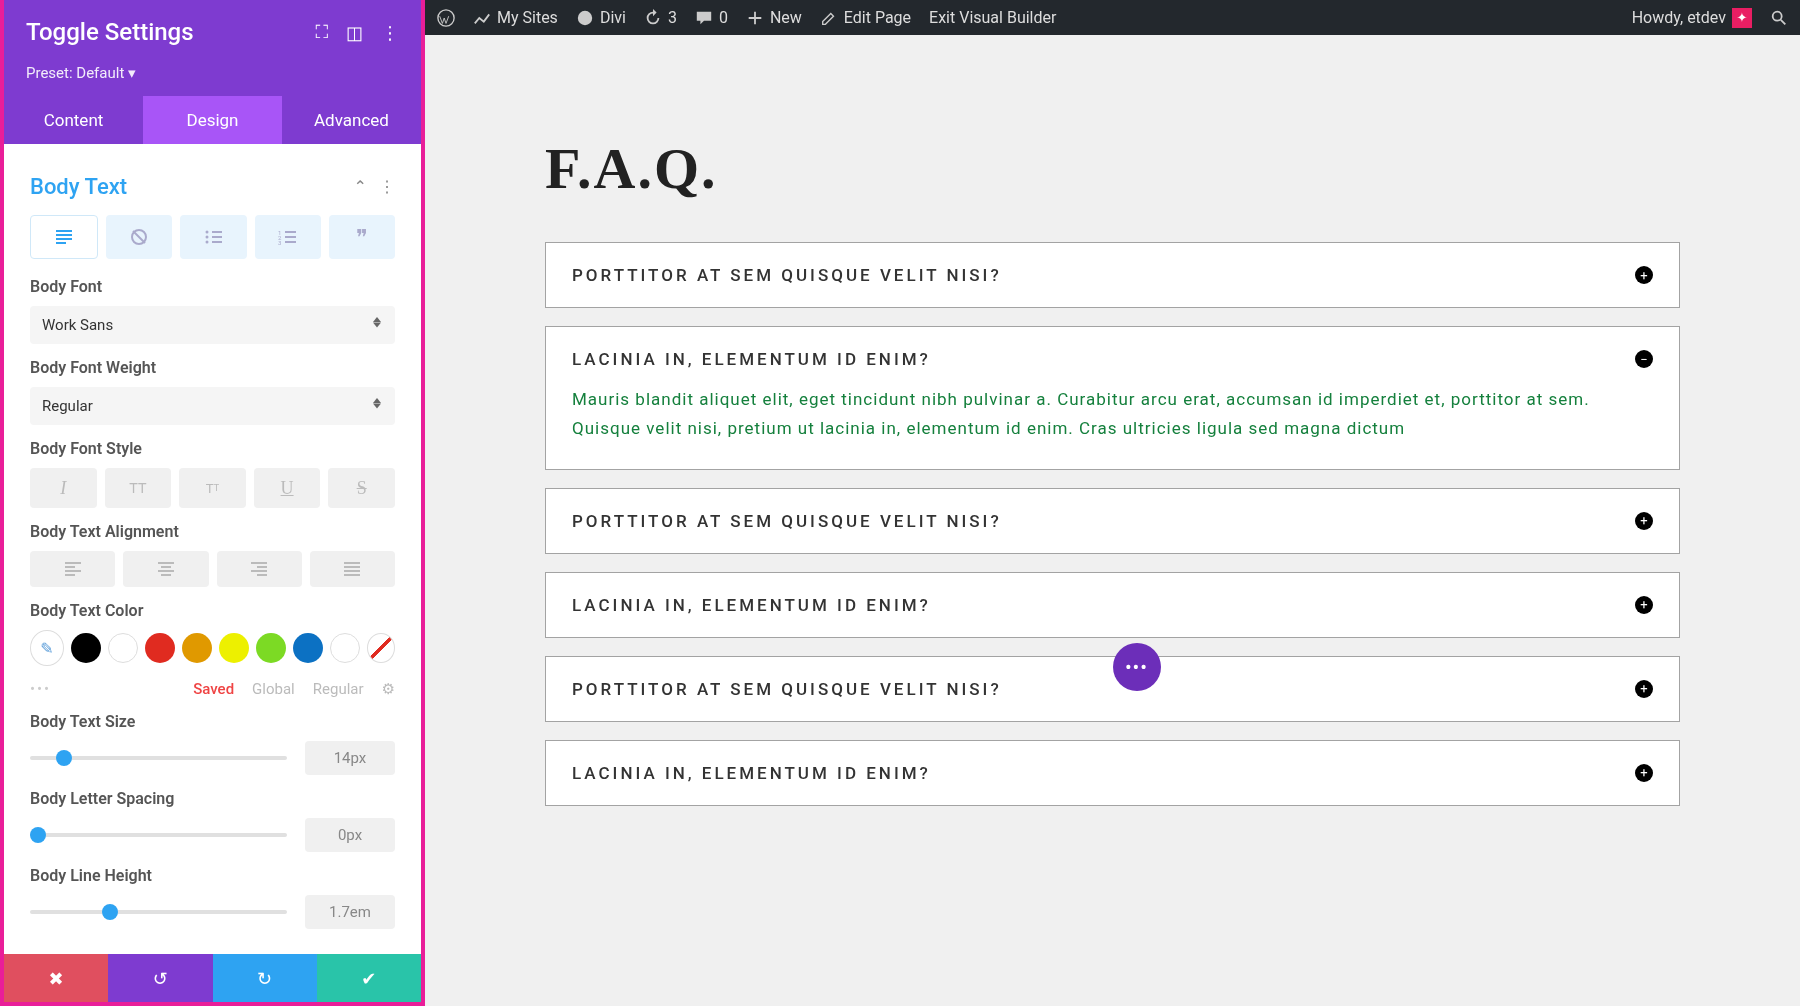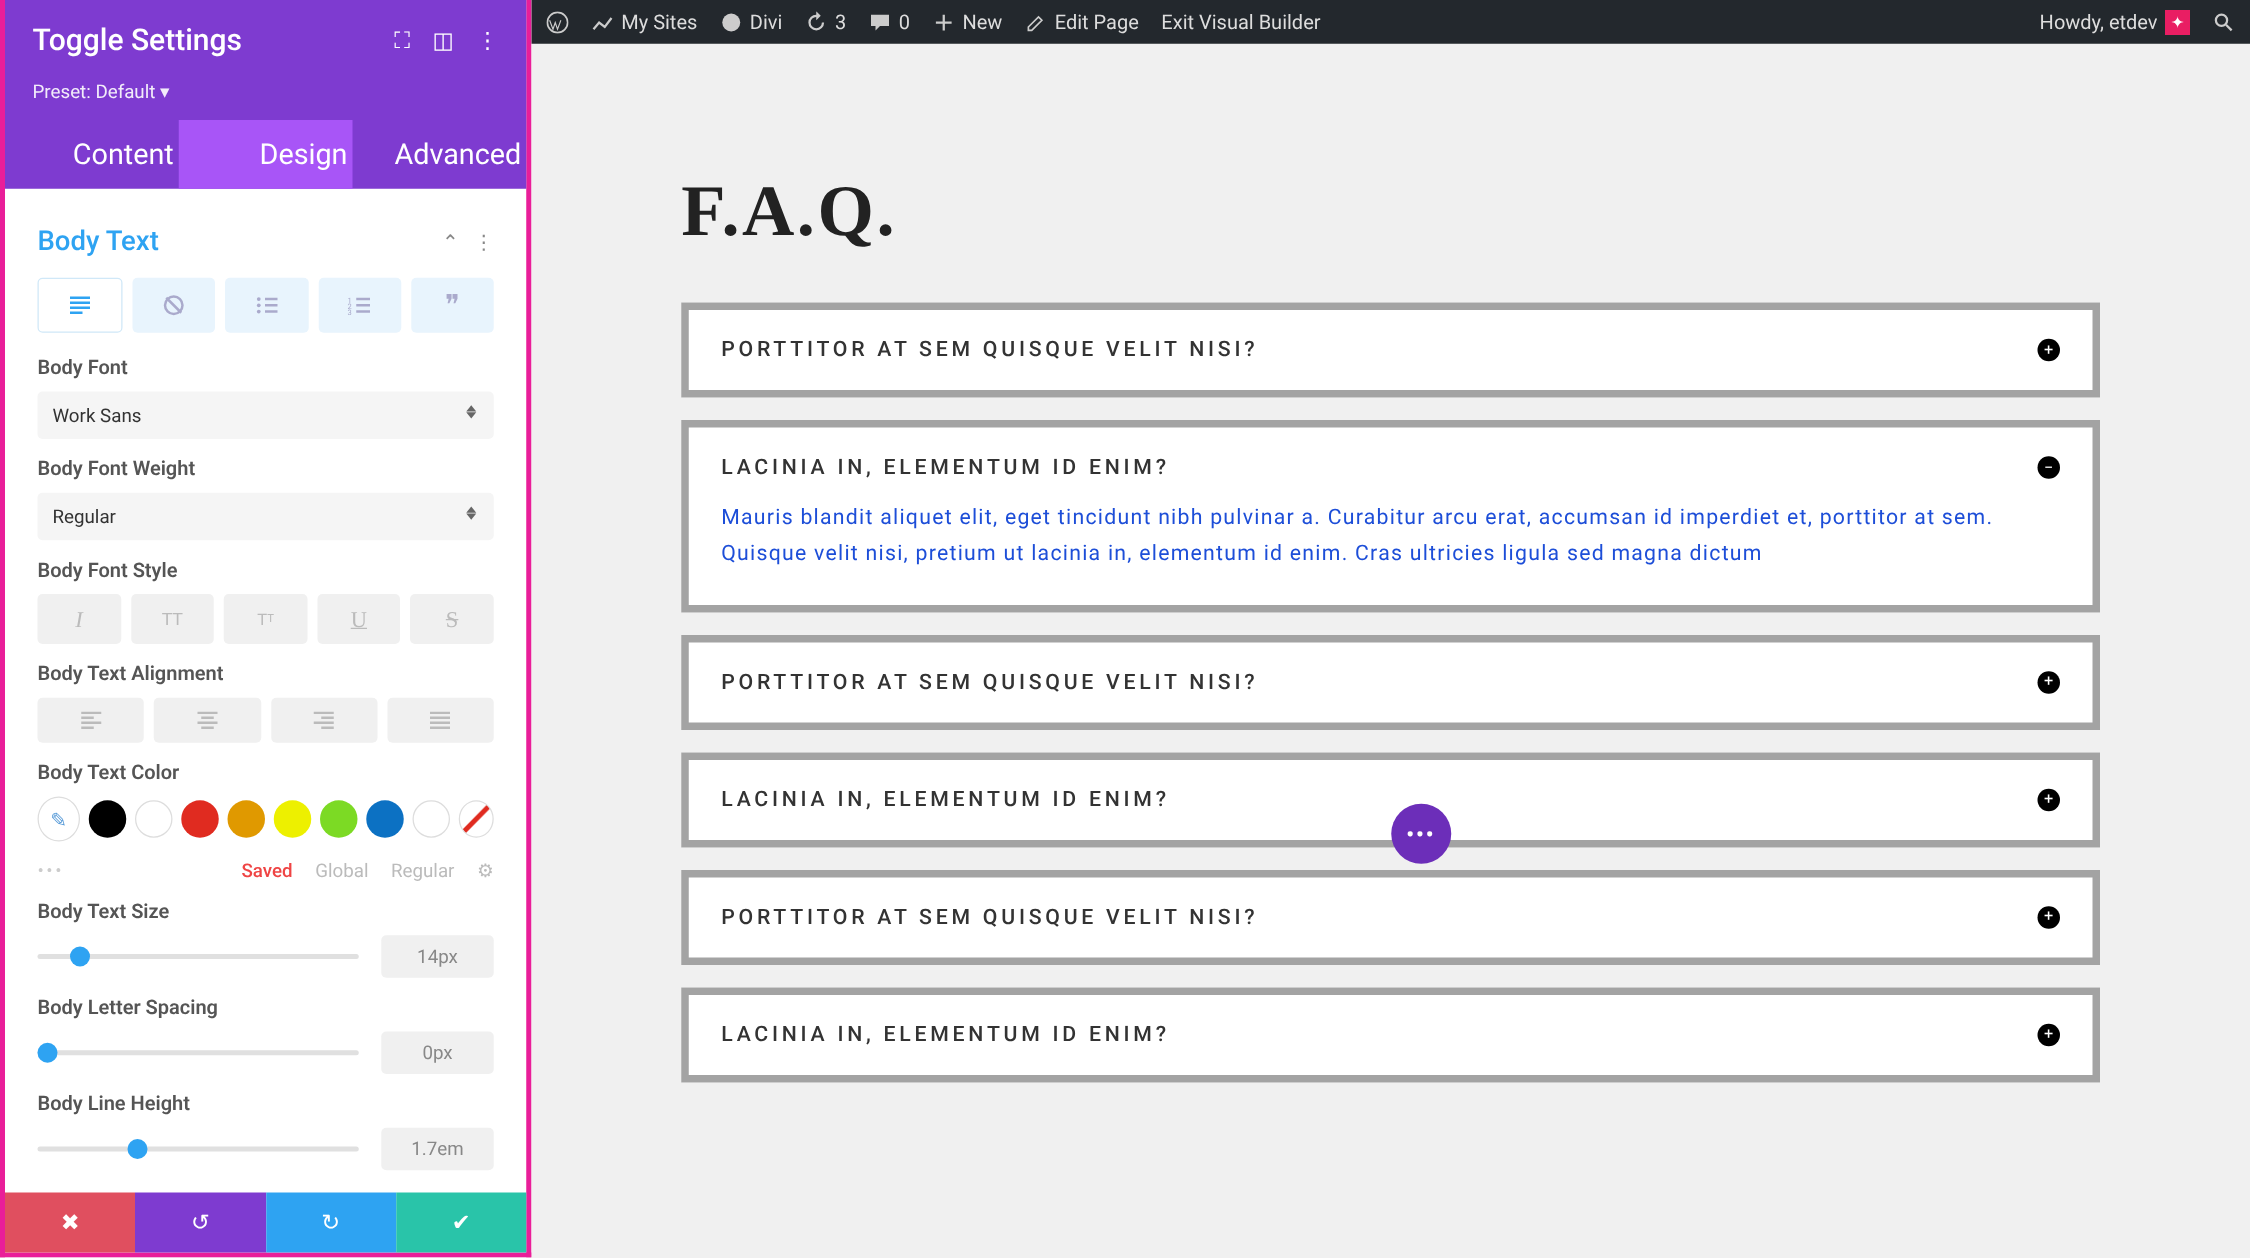--- a/index.html
+++ b/index.html
@@ -10,21 +10,21 @@
 .admin-item svg{width:18px;height:18px;fill:#ccc}
 .avatar{width:20px;height:20px;background:#e91e63;display:inline-flex;align-items:center;justify-content:center;color:#fff;font-size:13px}
 .sidebar{position:absolute;left:0;top:0;width:425px;height:1006px;background:#fff;display:flex;flex-direction:column;border:4px solid #e91e99;border-top:none;z-index:10}
 .sidebar-header{background:#7e3bd0;color:#fff;padding:18px 22px 14px}
 .sidebar-title-row{display:flex;justify-content:space-between;align-items:center}
 .sidebar-title{font-size:24px;font-weight:500}
 .sidebar-header-icons{display:flex;gap:18px;align-items:center}
 .sidebar-header-icons span{cursor:pointer;font-size:18px}
 .preset{font-size:15px;margin-top:18px;opacity:.9}
 .tabs{display:flex;background:#7e3bd0}
-.tab{flex:1;text-align:right;padding:14px 4px;color:#fff;font-size:23px;cursor:pointer}
+.tab{flex:1;text-align:center;padding:14px 4px;color:#fff;font-size:17px;cursor:pointer}
 .tab.active{background:#a855f7}
 .panel-body{flex:1;overflow-y:auto;padding:30px 26px}
 .section-head{display:flex;justify-content:space-between;align-items:center;margin-bottom:16px}
 .section-title{color:#2ea3f2;font-size:22px;font-weight:500}
 .section-icons{display:flex;gap:12px;color:#888}
 .style-tabs{display:flex;gap:8px;margin-bottom:18px}
 .style-tab{flex:1;height:44px;background:#e8f4fd;border-radius:4px;display:flex;align-items:center;justify-content:center;color:#8aa;cursor:pointer}
 .style-tab.active{background:#fff;border:1px solid #d0e8f8;color:#2ea3f2}
 .label{font-size:16px;color:#555;font-weight:600;margin:14px 0 10px}
 .select{width:100%;padding:10px 12px;border:none;background:#f5f5f5;border-radius:4px;font-size:15px;color:#333}
@@ -50,26 +50,26 @@
 .slider-val{width:90px;padding:8px;background:#f0f0f0;border-radius:4px;text-align:center;font-size:15px;color:#888}
 .sidebar-footer{display:flex;height:48px}
 .sf-btn{flex:1;display:flex;align-items:center;justify-content:center;color:#fff;cursor:pointer;font-size:18px}
 .sf-cancel{background:#e04f5f}
 .sf-undo{background:#7e3bd0}
 .sf-redo{background:#2ea3f2}
 .sf-save{background:#29c4a9}
 .main{position:absolute;left:425px;top:0;right:0;height:721px;background:#f0f0f0}
 .content{padding:100px 120px 0}
 .page-title{font-family:Georgia,serif;font-size:58px;color:#222;margin-bottom:40px;letter-spacing:2px}
-.toggle{border:6px solid #a3a3a3;background:#fff;margin-bottom:18px;padding:22px 26px;display:flex;justify-content:space-between;align-items:center;cursor:pointer}
+.toggle{border:1px solid #a3a3a3;background:#fff;margin-bottom:18px;padding:22px 26px;display:flex;justify-content:space-between;align-items:center;cursor:pointer}
 .toggle-title{font-size:17px;letter-spacing:3px;color:#333;font-weight:500}
 .toggle-icon{width:18px;height:18px;border-radius:50%;background:#000;color:#fff;display:flex;align-items:center;justify-content:center;font-size:13px;flex-shrink:0}
 .toggle.open{padding-bottom:26px;display:block}
 .toggle.open .toggle-head{display:flex;justify-content:space-between;align-items:center;margin-bottom:16px}
-.toggle-body{font-size:17px;line-height:1.7;color:#1d4ed8;letter-spacing:1px}
+.toggle-body{font-size:17px;line-height:1.7;color:#15803d;letter-spacing:1px}
 .fab{position:absolute;bottom:30px;left:50%;width:48px;height:48px;border-radius:50%;background:#6c2eb9;color:#fff;display:flex;align-items:center;justify-content:center;font-size:20px;cursor:pointer;letter-spacing:1px}
 .italic{font-style:italic}
 .strike{text-decoration:line-through}
 .underline{text-decoration:underline}
 </style>
 </head>
 <body>
 
 <div class="main">
   <div class="admin-bar">

